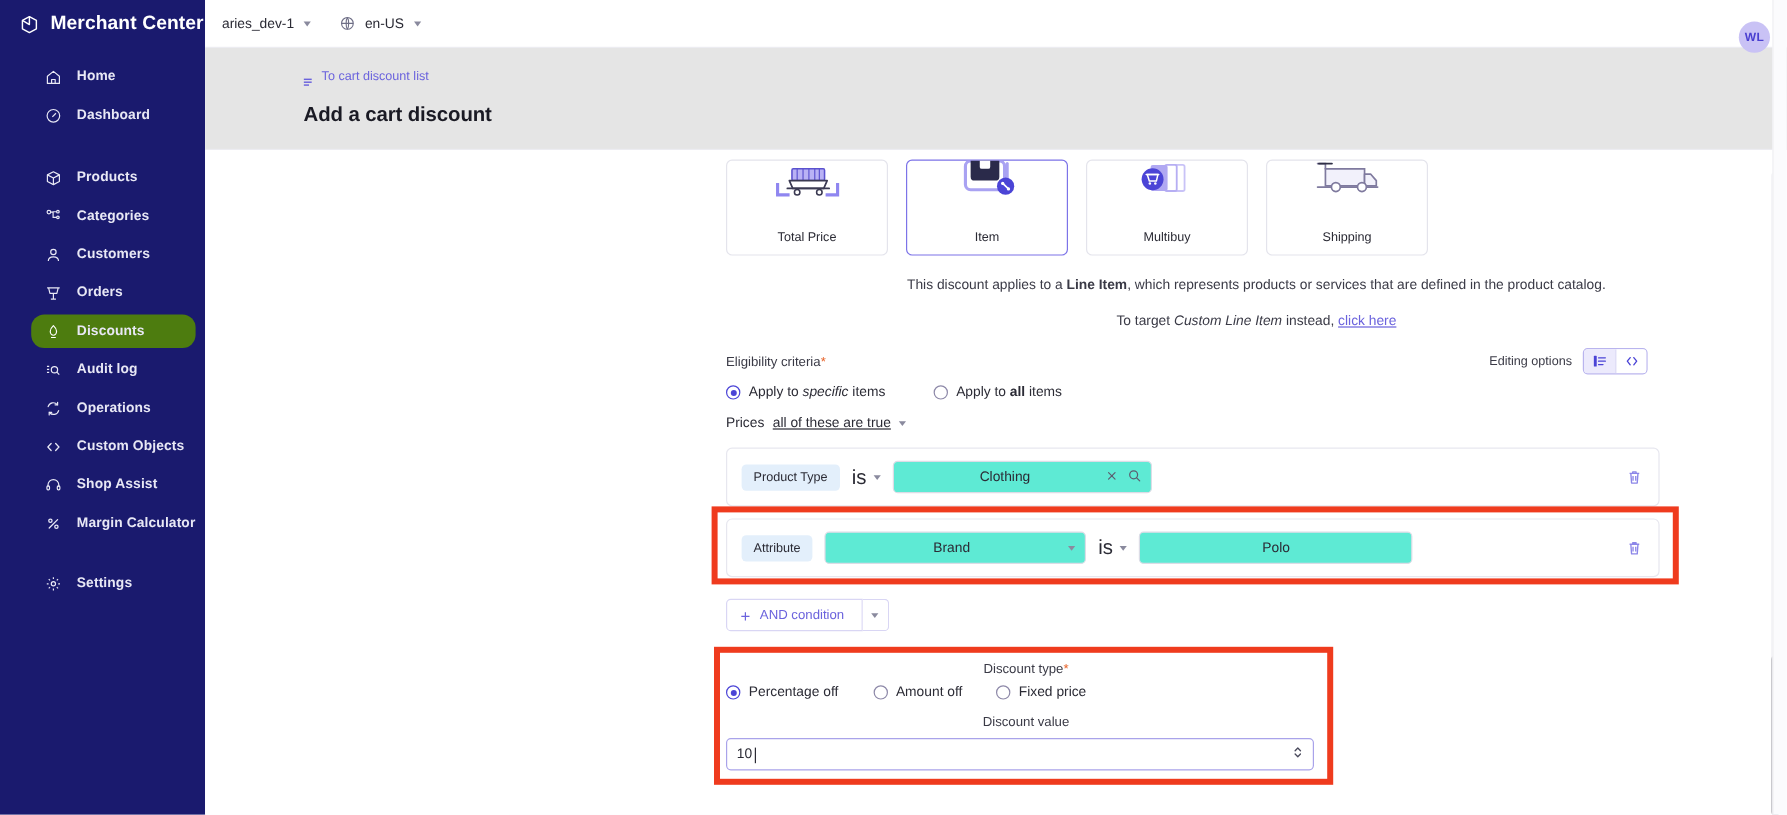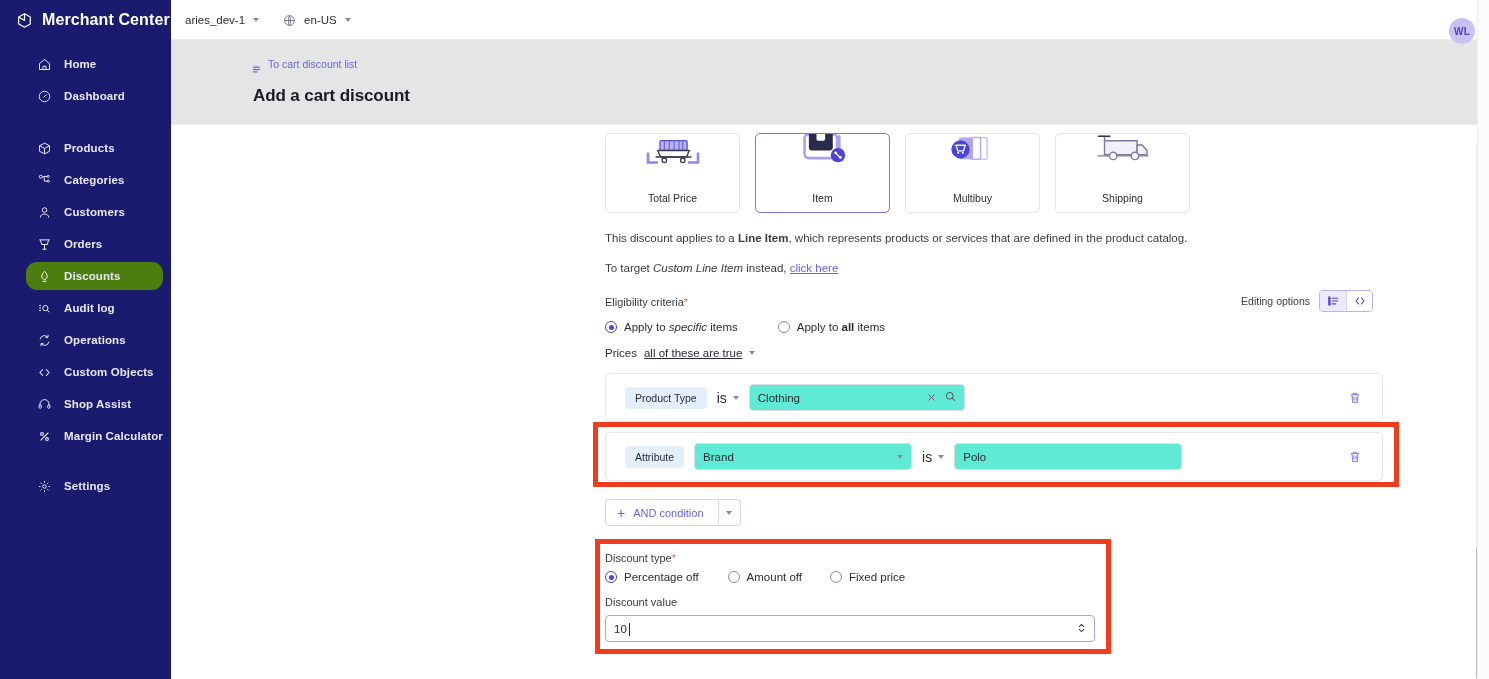--- a/index.html
+++ b/index.html
@@ -78,21 +78,21 @@
     background:#e5e5e5;
     border-bottom: 1px solid #ececf1;
     padding: 18px 0 0 82px;
   }
   .breadcrumb { display:flex; align-items:center; gap:6px; cursor:pointer; }
   .bc-icon { width:9px;height:9px;display:block;}
   .bc-text { font-size: 10.5px; color:#6b63dd; }
   #pagetitle { margin-top: 16px; font-size: 17px; font-weight: bold; color: #1a1a24; letter-spacing: -0.1px; }
 
   
-  #scrollwrap { flex:1 1 auto; position:relative; background:#fff; overflow:hidden; }
+  #scrollwrap { flex:1 1 auto; position:relative; background:#fff; overflow:hidden;text-align:center; }
   #content {
     position:absolute; left: 0; top: 0; right: 0;
     padding-left: 434px;
     padding-top: 8px;
   }
 
   
   .type-cards { display:flex; gap:15px; margin-bottom: 18px; }
   .tcard {
     width: 135px; height: 80px;
@@ -133,31 +133,31 @@
   .rlabel b { font-weight:bold; }
 
   .where-row { display:flex; align-items:center; gap:7px; margin-bottom: 14px; }
   .where-txt { font-size:11.5px; color:#2b2b35; }
   .where-sel { font-size:11.5px; color:#2b2b35; cursor:pointer; }
   .where-sel u { text-decoration: underline; }
 
   
   .cond-card {
     width: 778px; border: 1px solid #e7e7ef; border-radius: 5px;
-    background:#fff; padding: 10px 19px;
+    background:#fff; padding: 10px 12px;
     display:flex; align-items:center;
     margin-bottom: 10px;
     position: relative;
   }
   .chip {
     background:#e3effb; color:#2b2b35; font-size:10.5px;
     border-radius:4px; padding:5px 10px; white-space:nowrap; cursor:pointer;
   }
   .is-sel { display:flex; align-items:center; gap:6px; margin:0 10px; cursor:pointer; }
-  .is-sel span { font-size:14px; color:#2b2b35; }
+  .is-sel span { font-size:17px; color:#2b2b35; }
   .inp {
     border:1px solid #dcdce6; border-radius:4px; height:27px;
     background:#5eead4; display:flex; align-items:center; padding: 0 8px;
     font-size: 11.5px; color:#2b2b35;
   }
   .inp .ph { color:#2b2b35; flex:1 1 auto; }
   .inp .icons { display:flex; align-items:center; gap:9px; }
   .trash { margin-left:auto; width:16px;height:16px; cursor:pointer; display:flex; align-items:center; justify-content:center;}
 
   .andbtn-wrap { display:flex; margin-bottom: 26px; }

